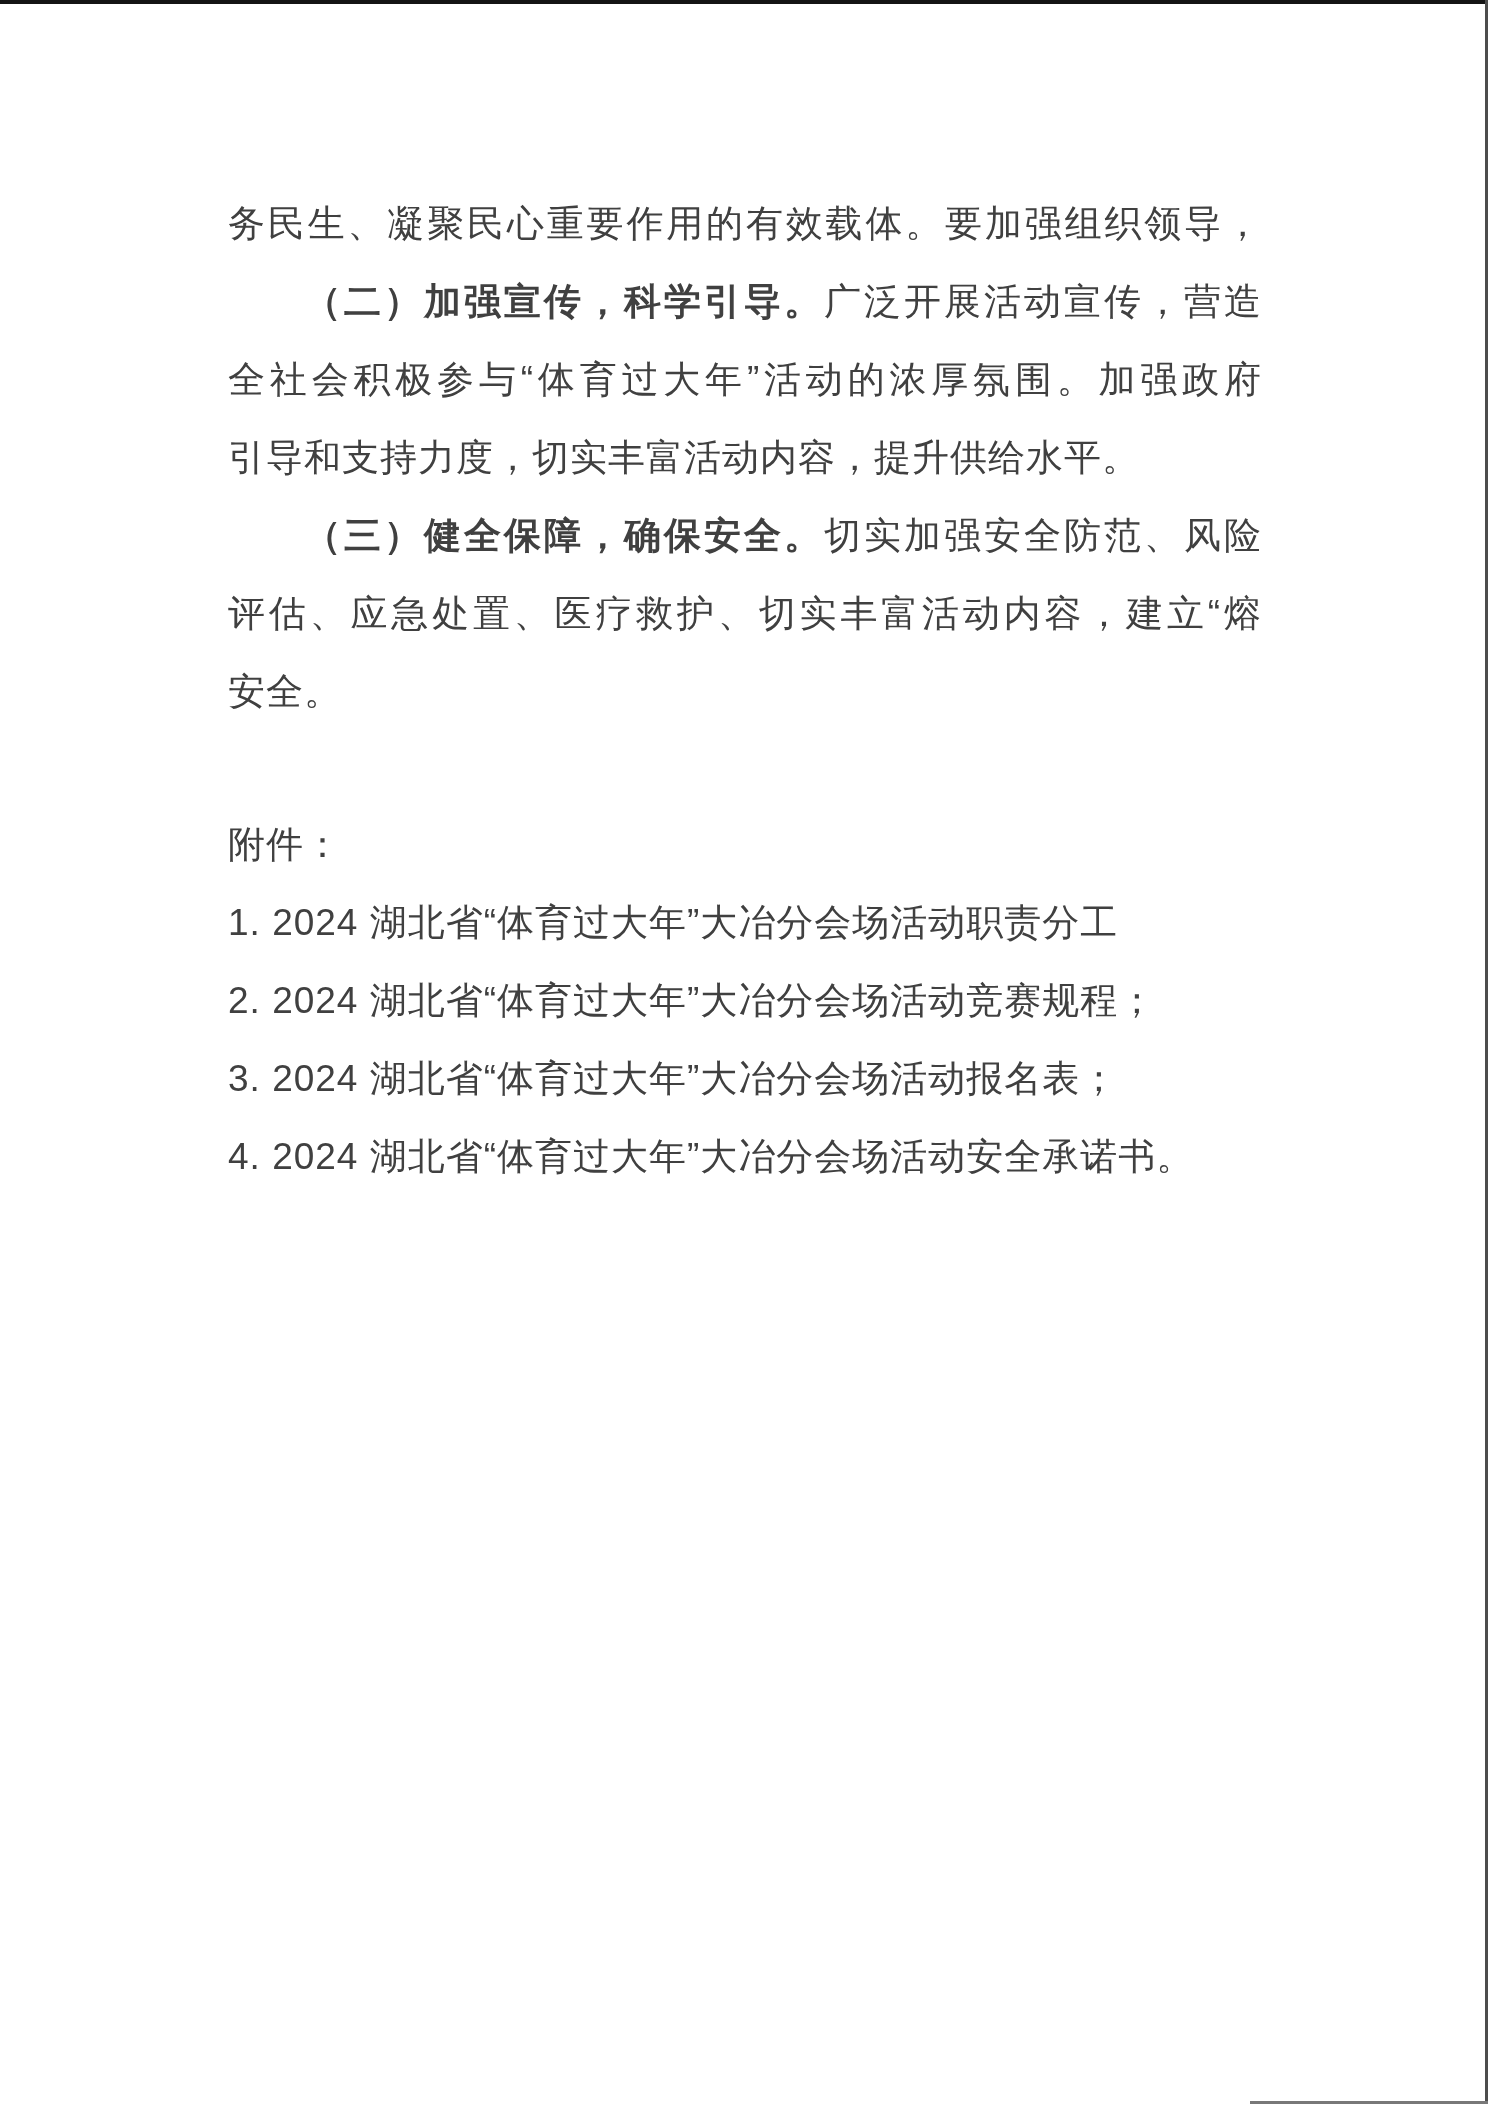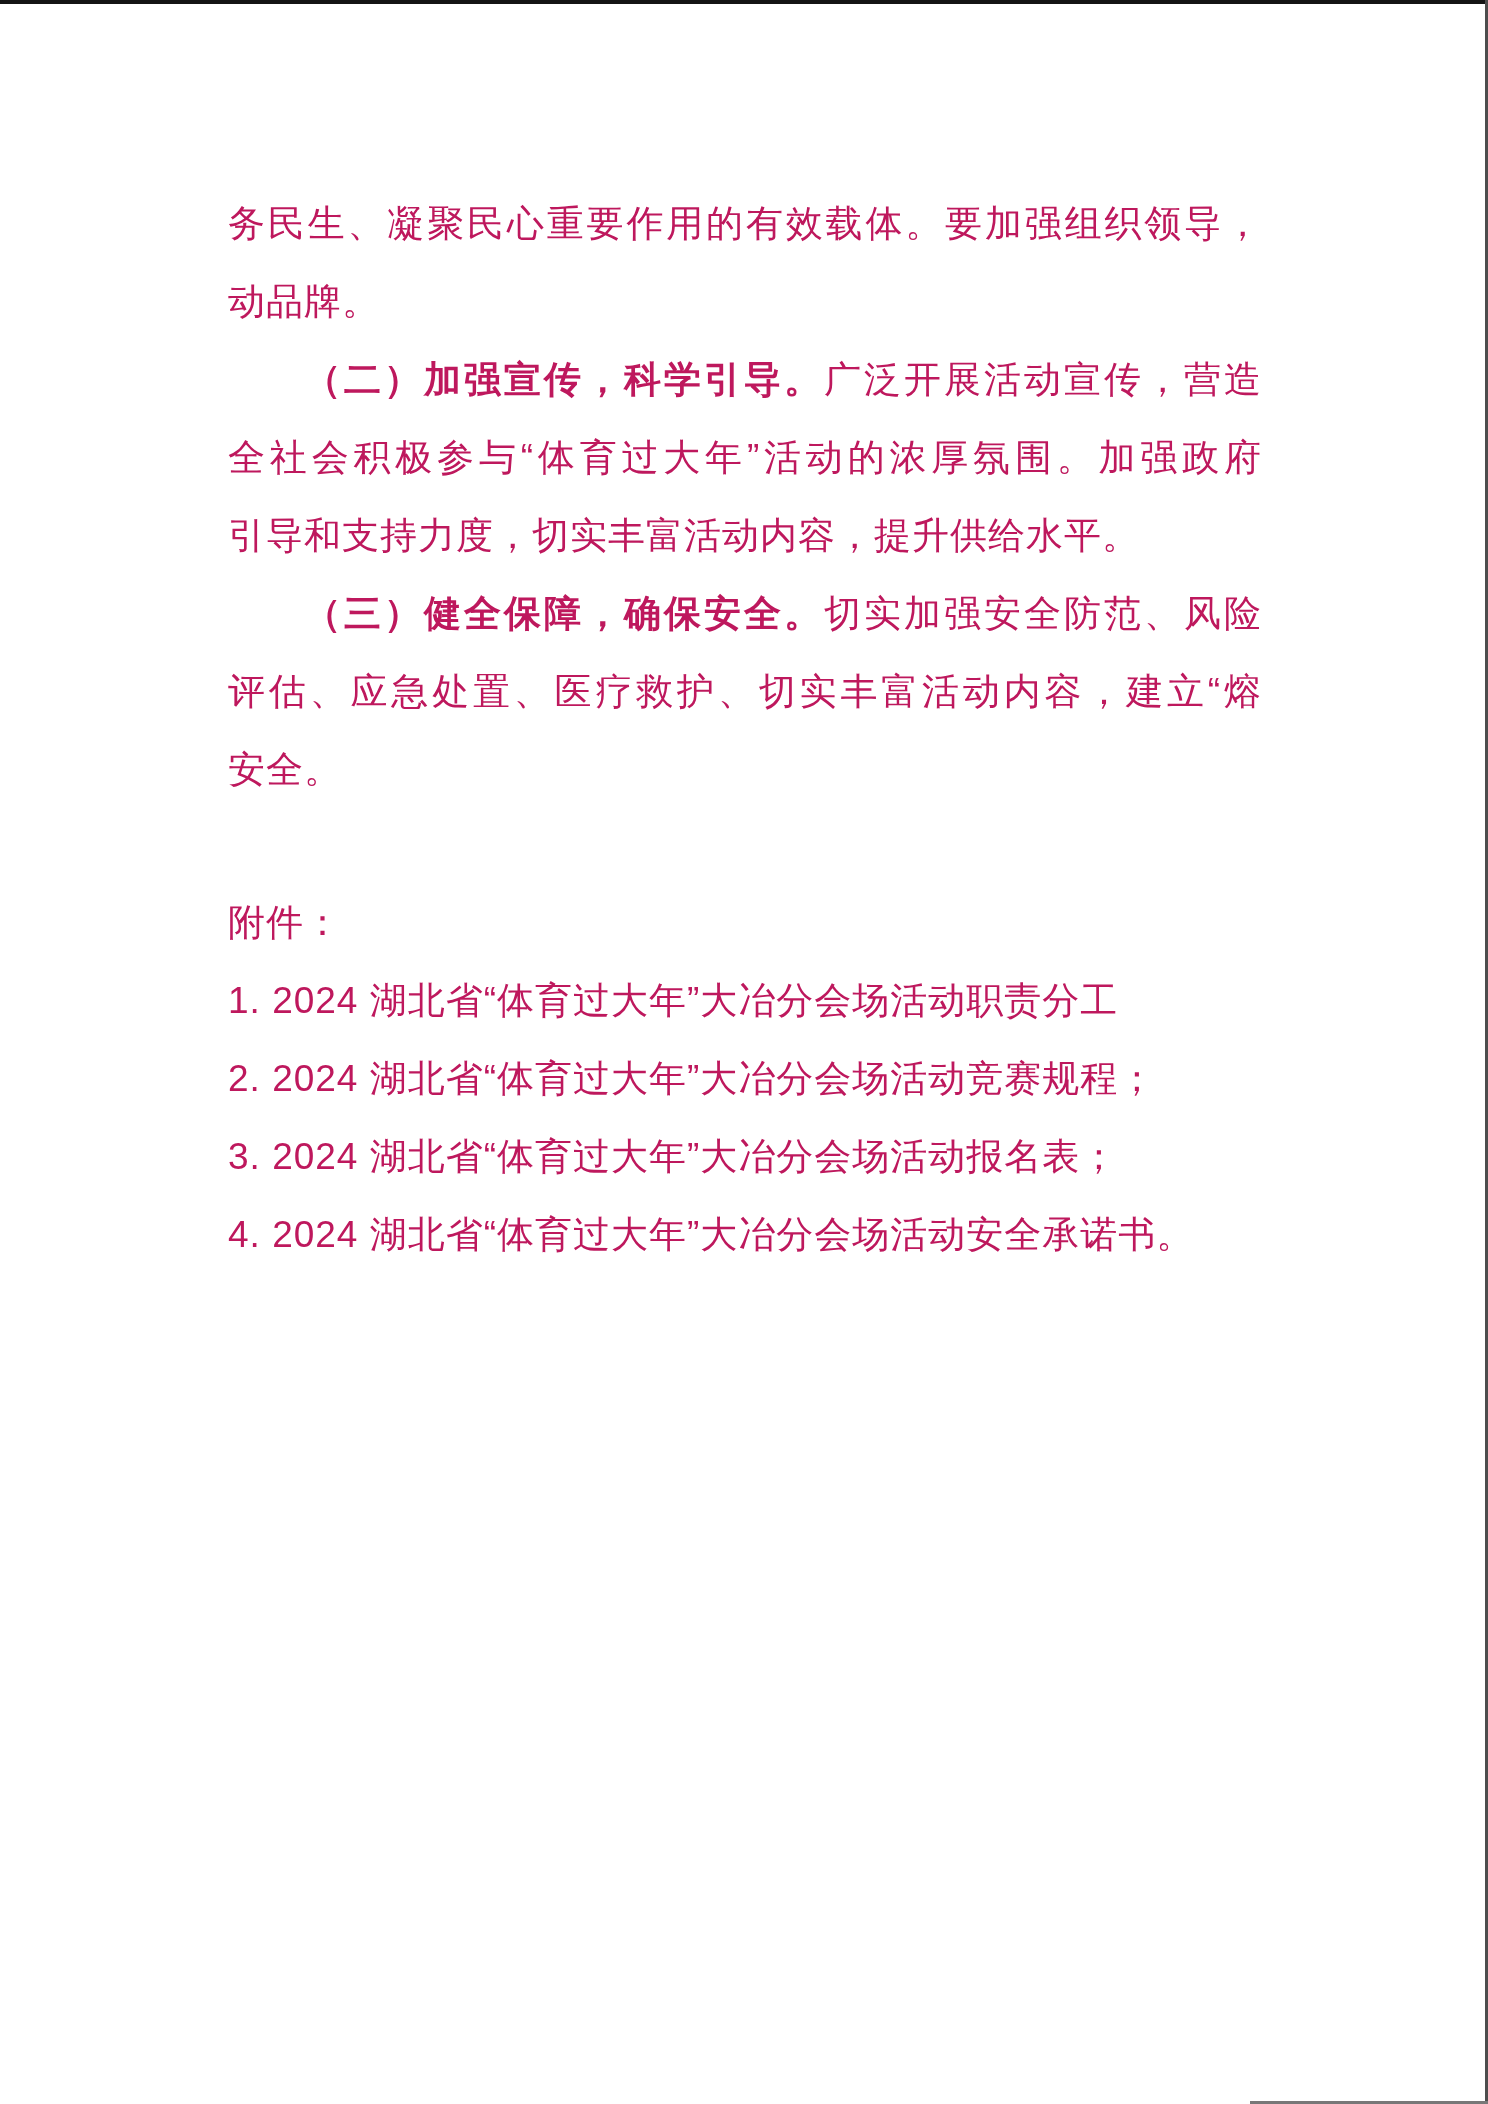--- a/index.html
+++ b/index.html
@@ -31,41 +31,40 @@
     left: 228px;
     top: 185px;
     width: 1034px;
     color: #000000;
   }
   .line {
     height: 78px;
     line-height: 78px;
     font-size: 37px;
     letter-spacing: 1px;
-    color: #be185d;
+    color: #404040;
   }
   .fill {
     text-align: justify;
     text-align-last: justify;
   }
   .indent { text-indent: 76px; }
   .heading-bold { font-weight: 700; font-family: Liberation Serif, serif; }
   .att-label { margin-top: 75px; }
 </style>
 </head>
 <body>
 
 <div class="page">
   <div class="top-bar"></div>
   <div class="right-border"></div>
   <div class="bottom-border"></div>
 
   <div class="content">
     <div class="line fill">务民生、凝聚民心重要作用的有效载体。要加强组织领导，</div>
-    <div class="line">动品牌。</div>
 
     <div class="line fill indent"><span class="heading-bold">（二）加强宣传，科学引导。</span><span>广泛开展活动宣传，营造</span></div>
     <div class="line fill">全社会积极参与“体育过大年”活动的浓厚氛围。加强政府</div>
     <div class="line">引导和支持力度，切实丰富活动内容，提升供给水平。</div>
 
     <div class="line fill indent"><span class="heading-bold">（三）健全保障，确保安全。</span><span>切实加强安全防范、风险</span></div>
     <div class="line fill">评估、应急处置、医疗救护、切实丰富活动内容，建立“熔</div>
     <div class="line">安全。</div>
 
     <div class="line att-label">附件：</div>

